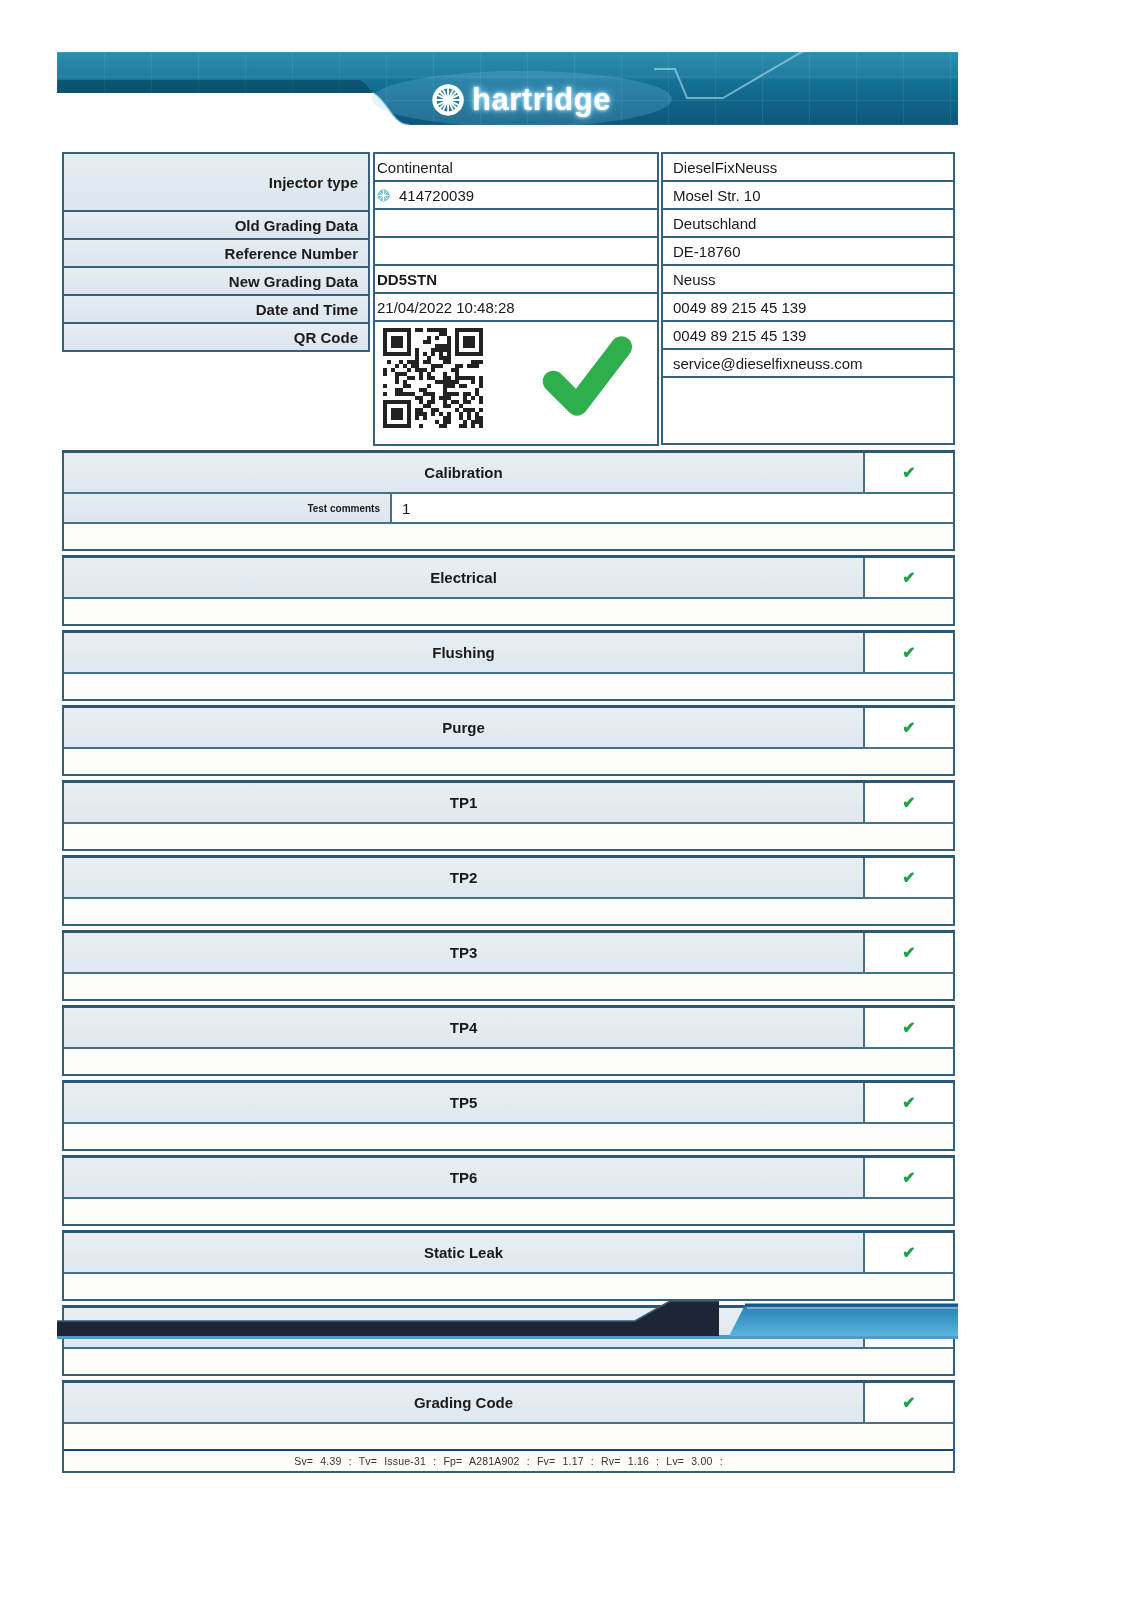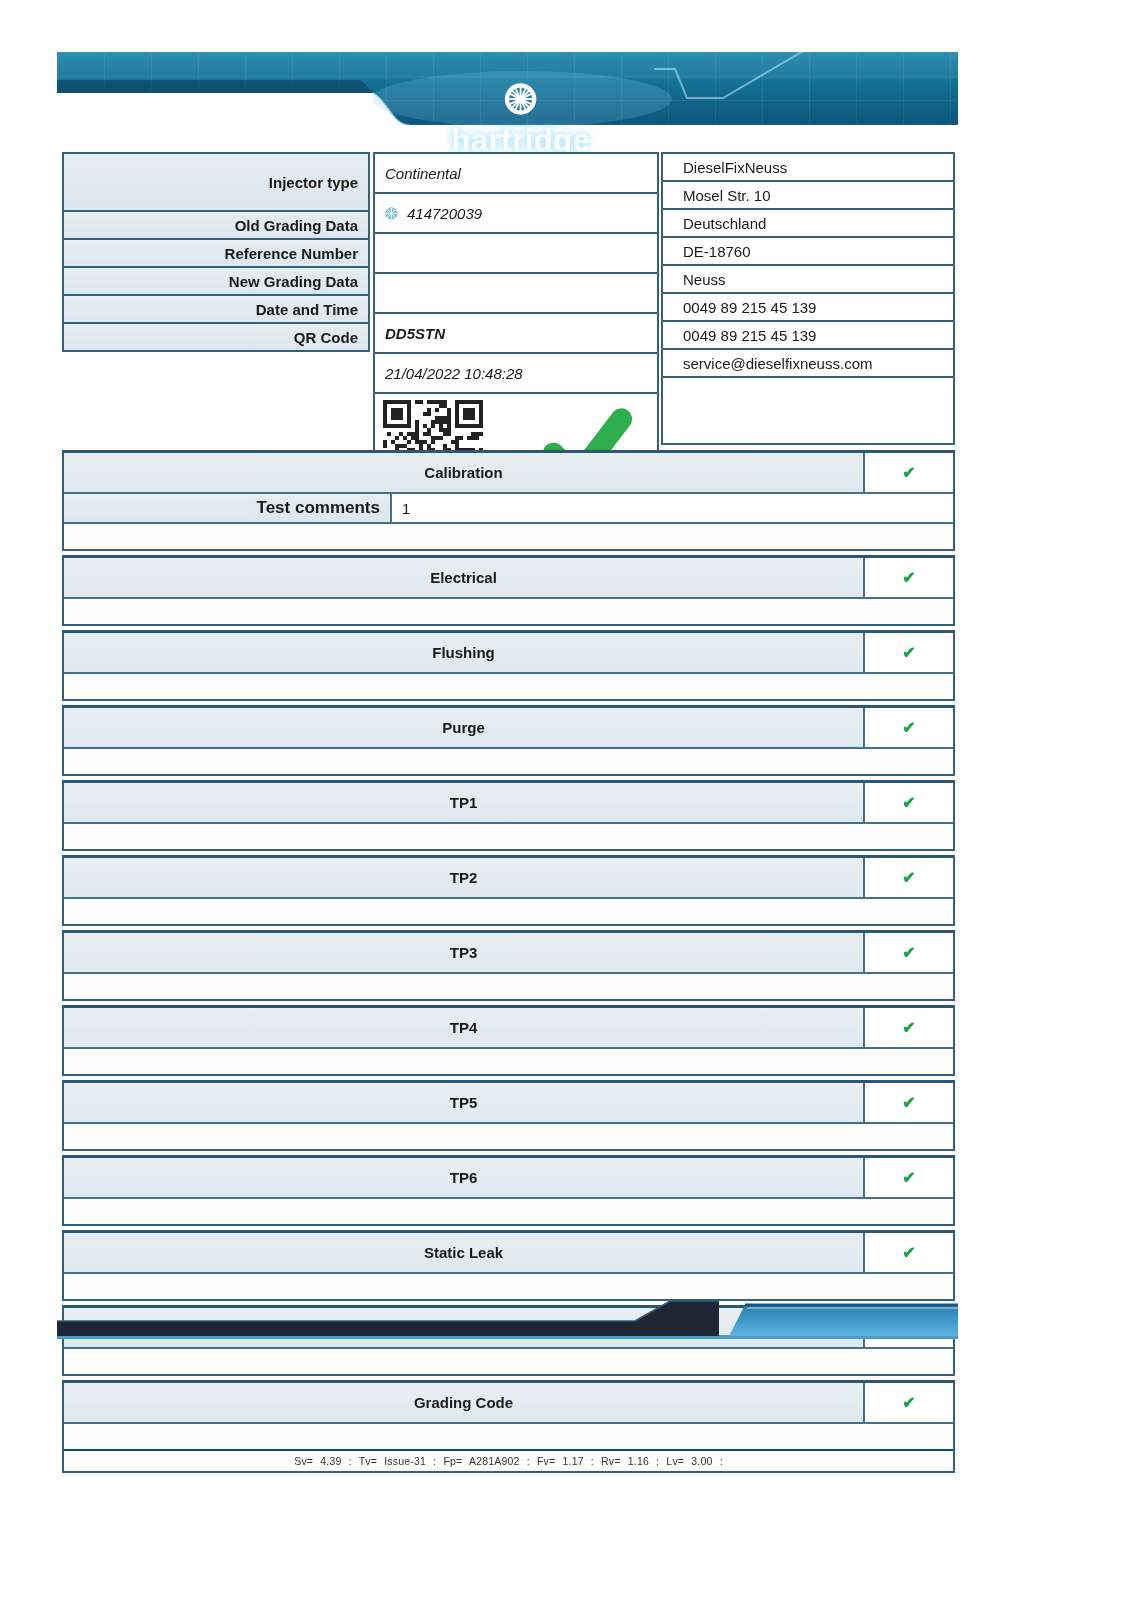--- a/index.html
+++ b/index.html
@@ -4,21 +4,21 @@
 <style>
   html,body{margin:0;padding:0;background:#ffffff;}
   .page{
     position:relative;width:1131px;height:1600px;background:#ffffff;
     font-family:"Liberation Sans",sans-serif;color:#1a1a1a;overflow:hidden;
   }
   
   .banner{position:absolute;left:57px;top:52px;width:901px;height:76px;}
   .logo{
     position:absolute;left:51.5%;top:30px;transform:translateX(-50%);
-    display:flex;align-items:center;gap:7px;flex-direction:column;
+    display:flex;align-items:center;gap:7px;
   }
   .logo-text{
     font-size:31px;font-weight:bold;color:#ffffff;letter-spacing:0.5px;
     text-shadow:0 0 10px rgba(150,220,255,.95),0 0 4px rgba(200,240,255,.9),0 0 2px #fff;
   }
   
   .info{position:absolute;left:62px;top:152px;width:893px;font-size:15px;}
   .col{position:absolute;top:0;}
   .col-labels{left:0;width:308px;text-align:right;}
   .col-values{left:311px;width:286px;}
@@ -26,44 +26,44 @@
   .cell{
     box-sizing:border-box;border:2px solid #35617c;margin-top:-2px;
     display:flex;align-items:center;background:#fff;
   }
   .cell:first-child{margin-top:0;}
   .lab{
     height:30px;background:linear-gradient(180deg,#e6edf3,#dce6ee);
     justify-content:flex-end;padding-right:10px;font-weight:bold;
   }
   .lab.tall{height:60px;}
-  .val{height:42px;padding-left:10px;font-style:italic;}
+  .val{height:30px;padding-left:2px;}
   .val.bold{font-weight:bold;}
-  .adr{height:30px;padding-left:20px;}
+  .adr{height:30px;padding-left:10px;}
   .qr-cell{height:126px;align-items:flex-start;padding:6px 0 0 8px;}
   .adr-empty{height:69px;}
   .wheel-sm{margin-right:9px;flex:0 0 auto;}
   .big-check{margin-left:58px;margin-top:6px;}
   
   .results{position:absolute;left:62px;top:450px;width:893px;display:flex;flex-direction:column;gap:4px;}
   .block{box-sizing:border-box;border:2px solid #33607b;border-top:3px solid #2d5873;background:#fdfdfb;}
   .block-header{display:flex;height:39px;border-radius:12px;}
   .block-name{
     flex:1;background:linear-gradient(180deg,#e8eef3,#dfe8ef);
     border-right:2px solid #45708a;display:flex;align-items:center;justify-content:center;
     font-weight:bold;font-size:15px;
   }
   .block-check{width:88px;display:flex;align-items:center;justify-content:center;background:#fff;}
   .check-glyph{color:#1fa244;font-size:16px;font-weight:bold;line-height:1;}
   .block-empty{height:25px;border-top:2px solid #45708a;background:#fdfdfb;}
   .tc-row{display:flex;height:28px;border-top:2px solid #45708a;background:#fff;}
   .tc-label{
     width:328px;box-sizing:border-box;background:linear-gradient(180deg,#e6edf3,#dce6ee);
     border-right:2px solid #45708a;display:flex;align-items:center;justify-content:flex-end;
-    padding-right:10px;font-weight:bold;font-size:17px;
+    padding-right:10px;font-weight:bold;font-size:10px;
   }
   .tc-value{flex:1;display:flex;align-items:center;padding-left:10px;font-size:15px;}
   .version-row{
     height:20px;border-top:2px solid #0c4a6e;background:#fdfdfb;
     display:flex;align-items:center;justify-content:center;
     font-size:10.5px;color:#333;word-spacing:4px;letter-spacing:0.2px;
   }
   
   .bottom-banner{position:absolute;left:57px;top:1295px;width:901px;height:46px;}
 </style>

